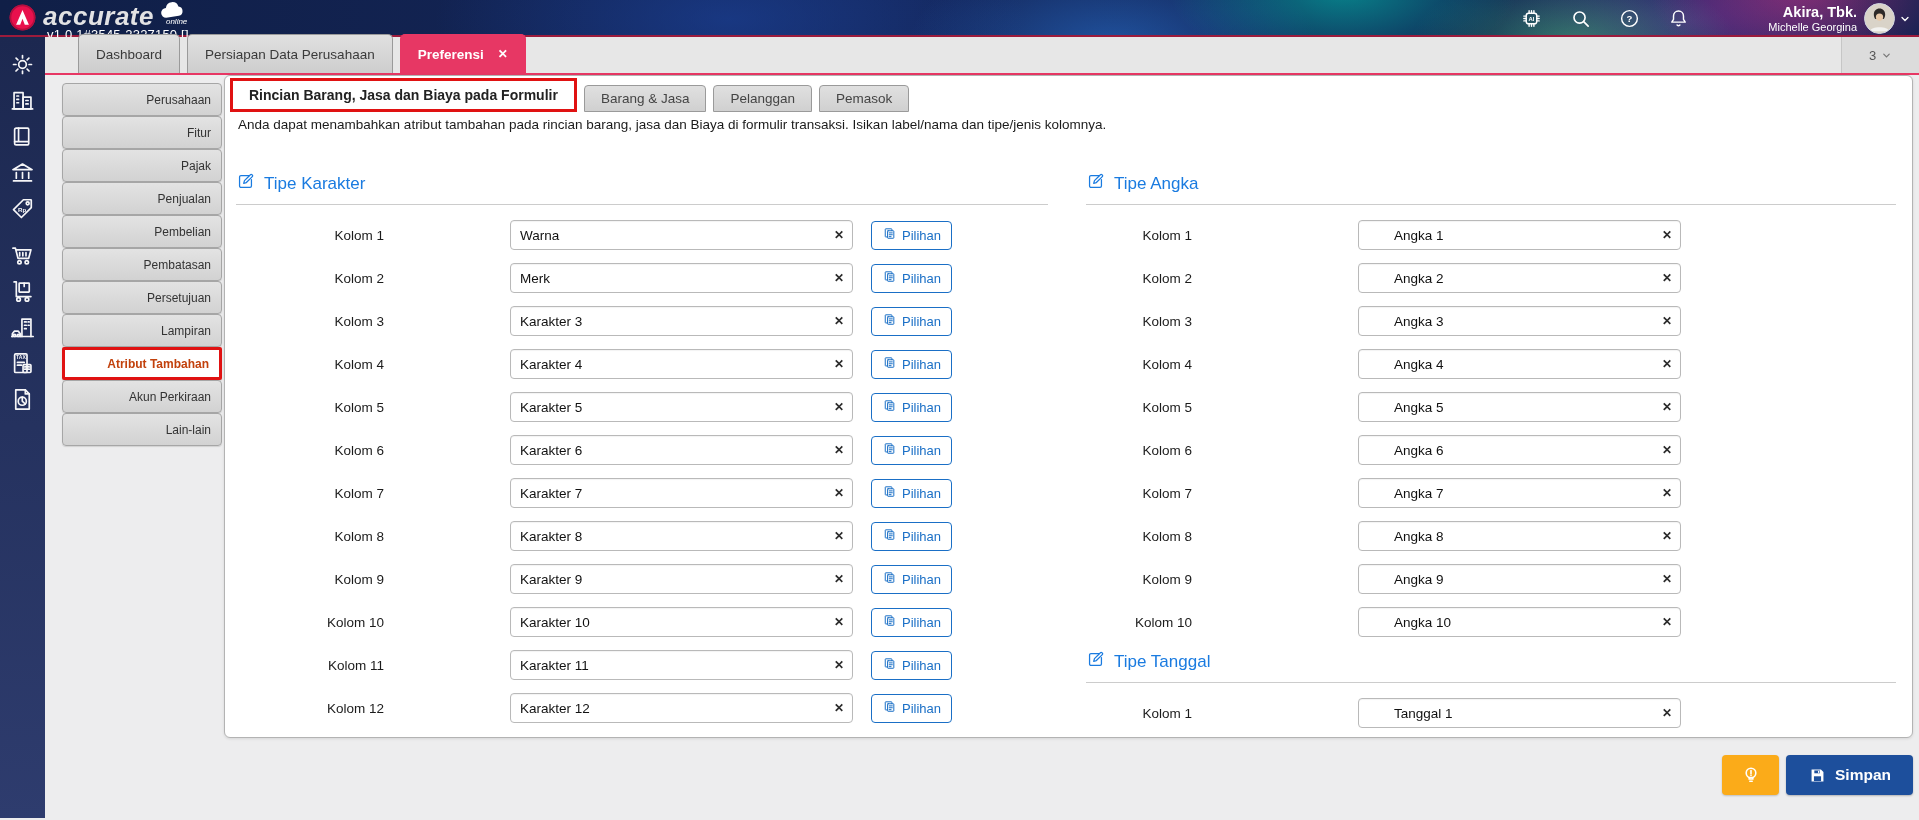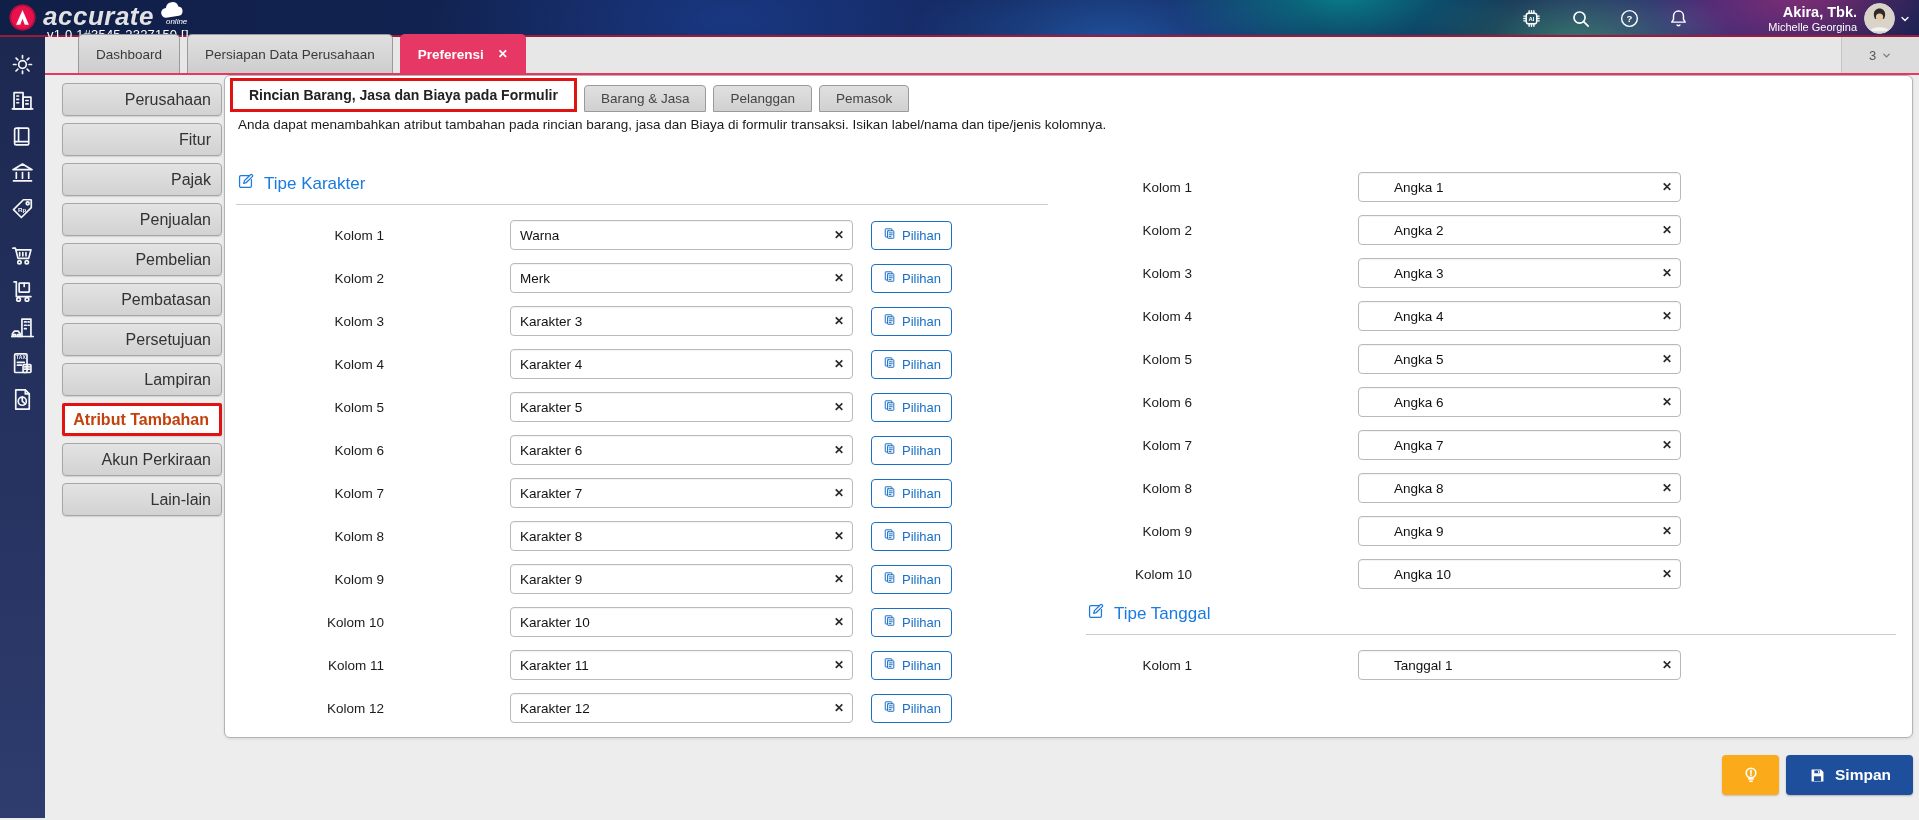--- a/index.html
+++ b/index.html
@@ -51,23 +51,23 @@
     border-radius:5px 5px 0 0; font-size:13.5px; color:#3a3a3a; cursor:pointer; white-space:nowrap; }
   .wtab.active{ background:#e73764; border-color:#e73764; color:#fff; font-weight:bold; }
   .wtab .close-x{ margin-left:14px; font-size:12px; font-weight:bold; }
   .tab-overflow{ position:absolute; right:0; top:0; height:36px; width:78px; background:#dcdcdc;
     border-left:1px solid #c6c6c6; display:flex; align-items:center; justify-content:center;
     font-size:13px; color:#555; cursor:pointer; gap:5px; }
 
   
   .content{ position:relative; flex:1; background:#ededee; }
   .navcol{ position:absolute; left:17px; top:8px; width:160px; }
-  .nav-btn{ height:33px; margin-bottom:7px; background:linear-gradient(#e3e3e3,#d2d2d2);
+  .nav-btn{ height:33px; background:linear-gradient(#e3e3e3,#d2d2d2);
     border:1px solid #a6a6a6; border-radius:4px; display:flex; align-items:center; justify-content:flex-end;
-    padding-right:10px; font-size:16px; color:#333; cursor:pointer; box-shadow:0 1px 1px rgba(0,0,0,.12); }
+    padding-right:10px; font-size:12px; color:#333; cursor:pointer; box-shadow:0 1px 1px rgba(0,0,0,.12); }
   .nav-btn.nav-active{ background:#fff; border:3px solid #e01212; border-radius:2px; font-weight:bold; color:#c2410c; }
 
   .panel{ position:absolute; left:179px; top:0; width:1689px; height:663px; background:#fff;
     border:1px solid #b3b3b3; border-radius:6px; box-shadow:0 1px 3px rgba(0,0,0,.10); overflow:hidden; }
   .ptabs{ position:absolute; top:2px; left:5px; display:flex; align-items:flex-end; }
   .ptab{ height:27px; padding:0 16px; display:flex; align-items:center; margin-right:7px;
     background:linear-gradient(#e0e0e0,#d0d0d0); border:1px solid #9a9a9a; border-radius:4px 4px 0 0;
     font-size:13.5px; color:#444; cursor:pointer; white-space:nowrap; }
   .red-box{ border:3px solid #e01212; margin-right:7px; }
   .red-box .ptab{ margin-right:0; background:#fff; border:none; height:28px; font-weight:bold; color:#222; font-size:14px; }
@@ -483,20 +483,27 @@
                   <span><svg viewBox="0 0 24 24" fill="none" stroke="#1a6fc6" stroke-width="1.6" stroke-linecap="round" stroke-linejoin="round">
                       <path d="M15.8 7.5V5.2a.7.7 0 0 0-.7-.7H5.9a.7.7 0 0 0-.7.7v11.6a.7.7 0 0 0 .7.7h2.3"></path>
                       <rect x="8.9" y="7.6" width="10" height="12" rx="0.8"></rect>
                       <path d="M11.5 11h5M11.5 14h5M11.5 17h3"></path>
                     </svg></span>
                   <span>Pilihan</span>
                 </button>
               </div>
             </div>
           <div class="col col-right" id="col-right">
+              <div class="sec-head">
+                <span><svg class="edit-ic" viewBox="0 0 24 24" fill="none" stroke="#1a7be0" stroke-width="1.6" stroke-linecap="round" stroke-linejoin="round">
+                    <path d="M16.5 4.5H6.3a1.8 1.8 0 0 0-1.8 1.8v11.4a1.8 1.8 0 0 0 1.8 1.8h11.4a1.8 1.8 0 0 0 1.8-1.8V9.5"></path>
+                    <path d="M9.7 14.3l1-3.4 7.5-7.5a1.3 1.3 0 0 1 1.9 0l.5.5a1.3 1.3 0 0 1 0 1.9l-7.5 7.5z"></path>
+                  </svg></span>
+                <span class="sec-title">Tipe Angka</span>
+              </div>
               <div class="frow">
                 <div class="lbl">Kolom 1</div>
                 <div class="inp">
                   <input type="text" value="Angka 1" style="">
                   <span class="clear-x">✕</span>
                 </div>
               </div>
               <div class="frow">
                 <div class="lbl">Kolom 2</div>
                 <div class="inp">

